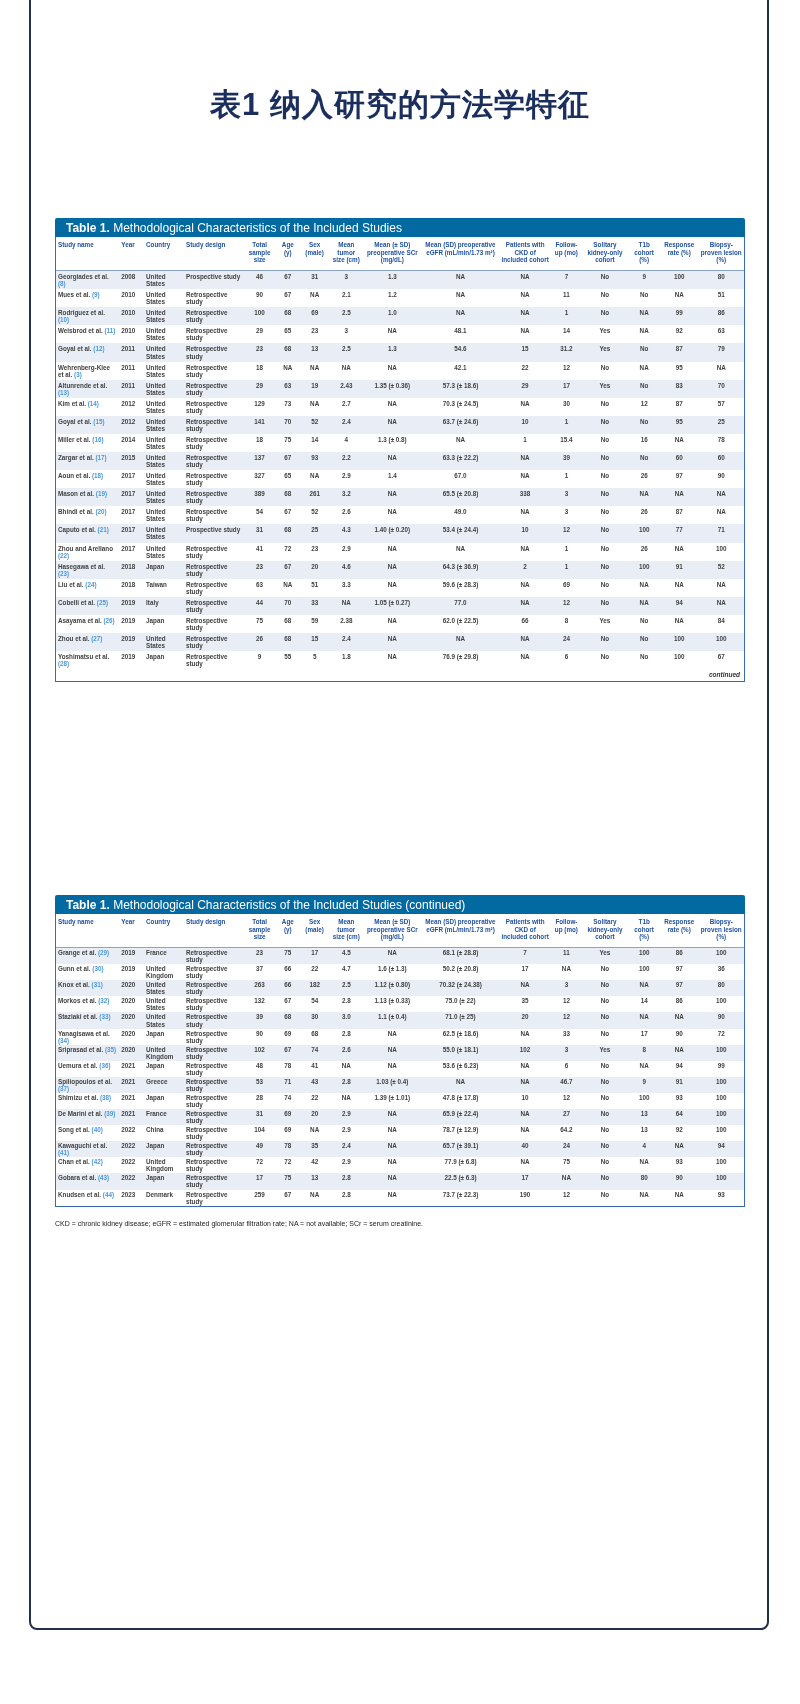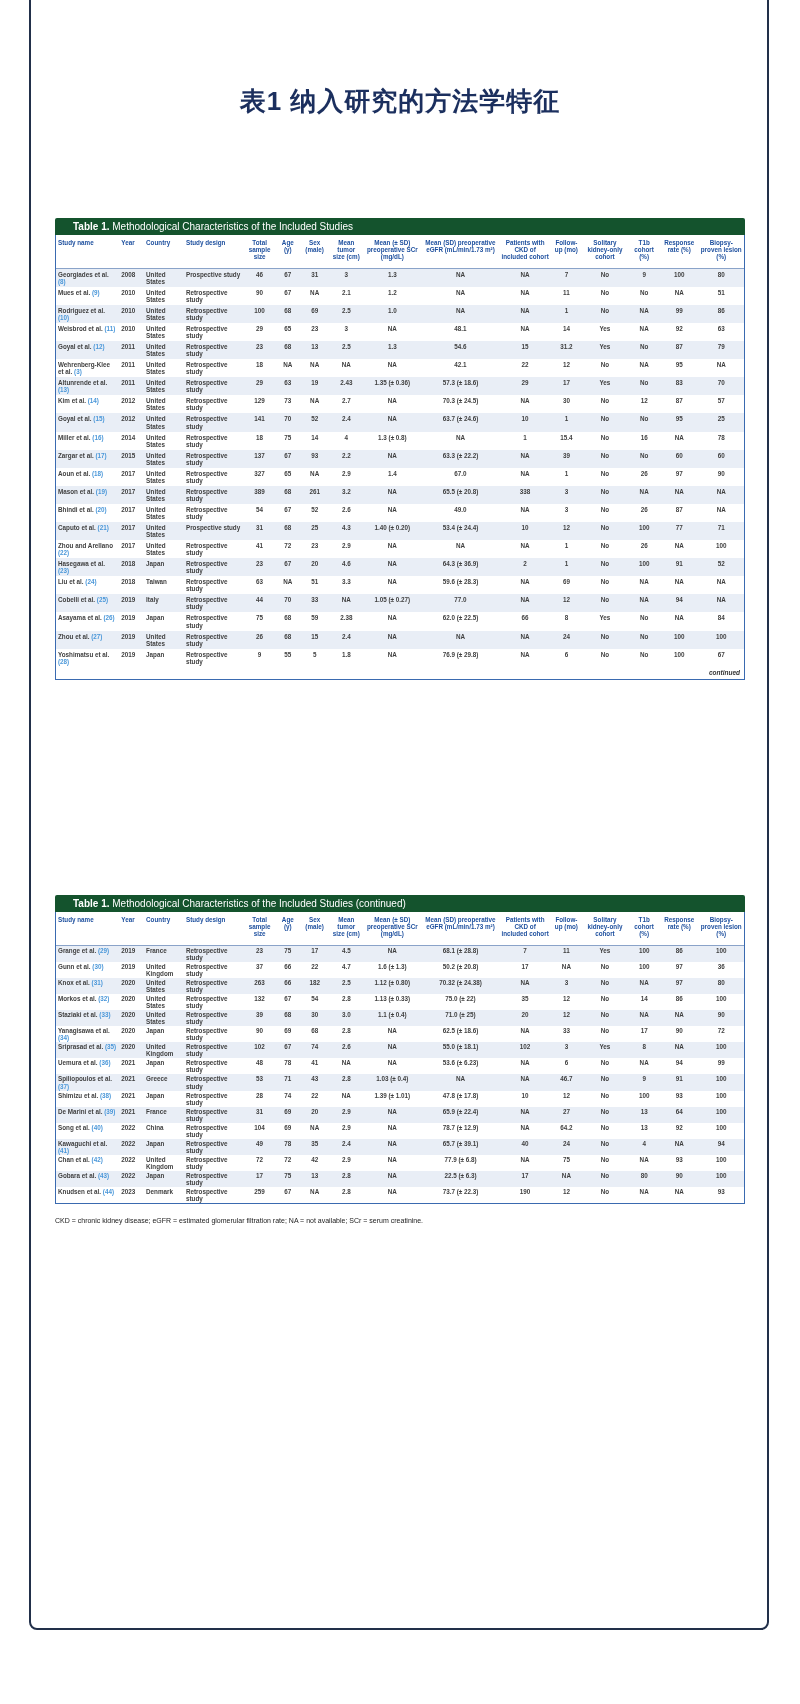--- a/index.html
+++ b/index.html
@@ -6,28 +6,28 @@
   body {
     width:800px; height:1704px; position:relative; background:#ffffff;
     font-family:"Liberation Sans", sans-serif; overflow:hidden;
   }
   .page-frame {
     position:absolute; left:29px; top:-12px; width:740px; height:1642px;
     border:2px solid #22304a; border-radius:8px; box-sizing:border-box;
   }
   .doc-title {
     position:absolute; top:84px; left:0; width:100%; text-align:center;
-    font-size:26px; font-weight:bold; color:#1b2f5e; letter-spacing:1px;
+    font-size:31px; font-weight:bold; color:#1b2f5e; letter-spacing:1px;
   }
   .tbl-wrap { position:absolute; left:55px; width:690px; }
   .tbl-wrap.t1 { top:218px; }
   .tbl-wrap.t2 { top:895px; }
   .tbl-titlebar {
-    background:#14532d; color:#ffffff; font-size:10px; line-height:1.2;
-    padding:3px 5px 2px 18px; border-radius:2px 2px 0 0;
+    background:#0369a1; color:#ffffff; font-size:12px; line-height:1.2;
+    padding:3px 5px 2px 11px; border-radius:2px 2px 0 0;
   }
   .tb-bold { font-weight:bold; }
   .tb-it { }
   .tbl-box { border:1px solid #3a6ab0; border-top:none; box-sizing:border-box; background:#fff; }
   table { width:100%; border-collapse:collapse; table-layout:fixed; }
   col.w1{width:9.2%} col.w2{width:3.6%} col.w3{width:5.8%} col.w4{width:8.6%}
   col.w5{width:4.8%} col.w6{width:3.4%} col.w7{width:4.4%} col.w8{width:4.8%}
   col.w9{width:8.6%} col.w10{width:11.2%} col.w11{width:7.6%} col.w12{width:4.4%}
   col.w13{width:6.8%} col.w14{width:4.6%} col.w15{width:5.6%} col.w16{width:6.6%}
   th {

